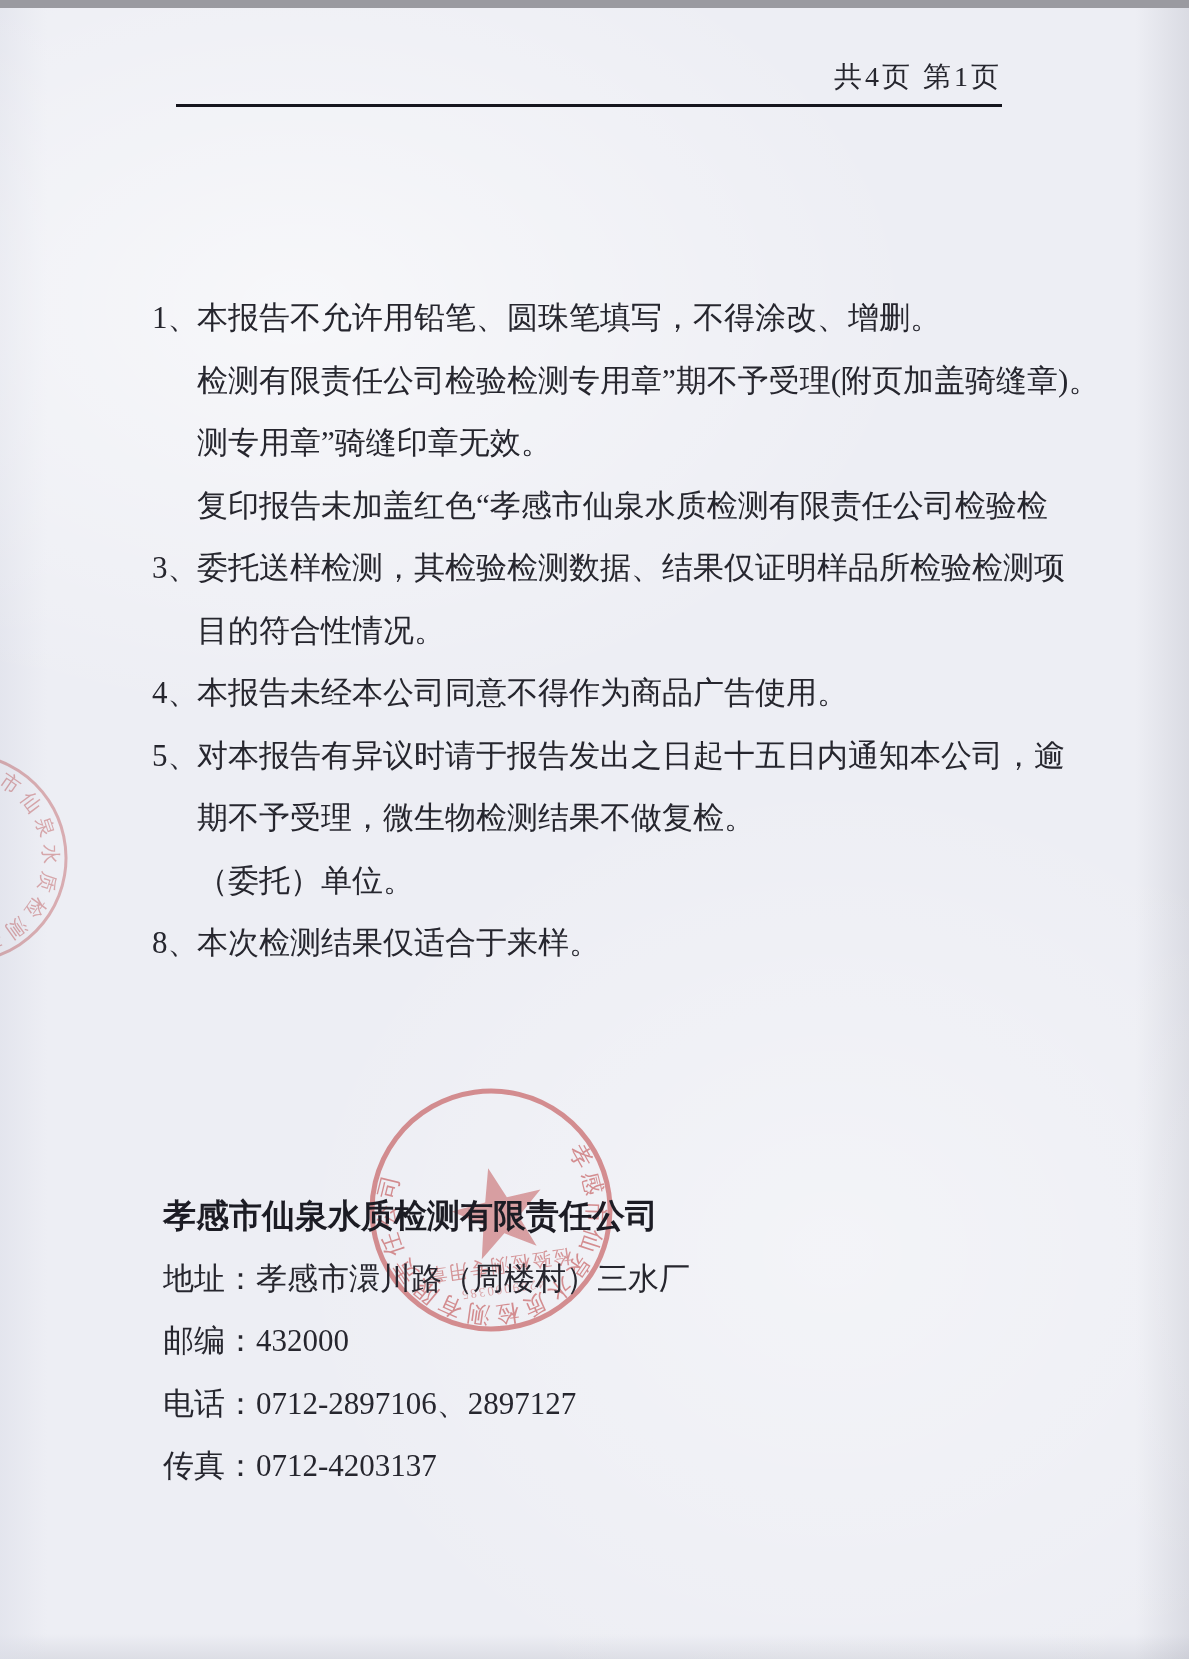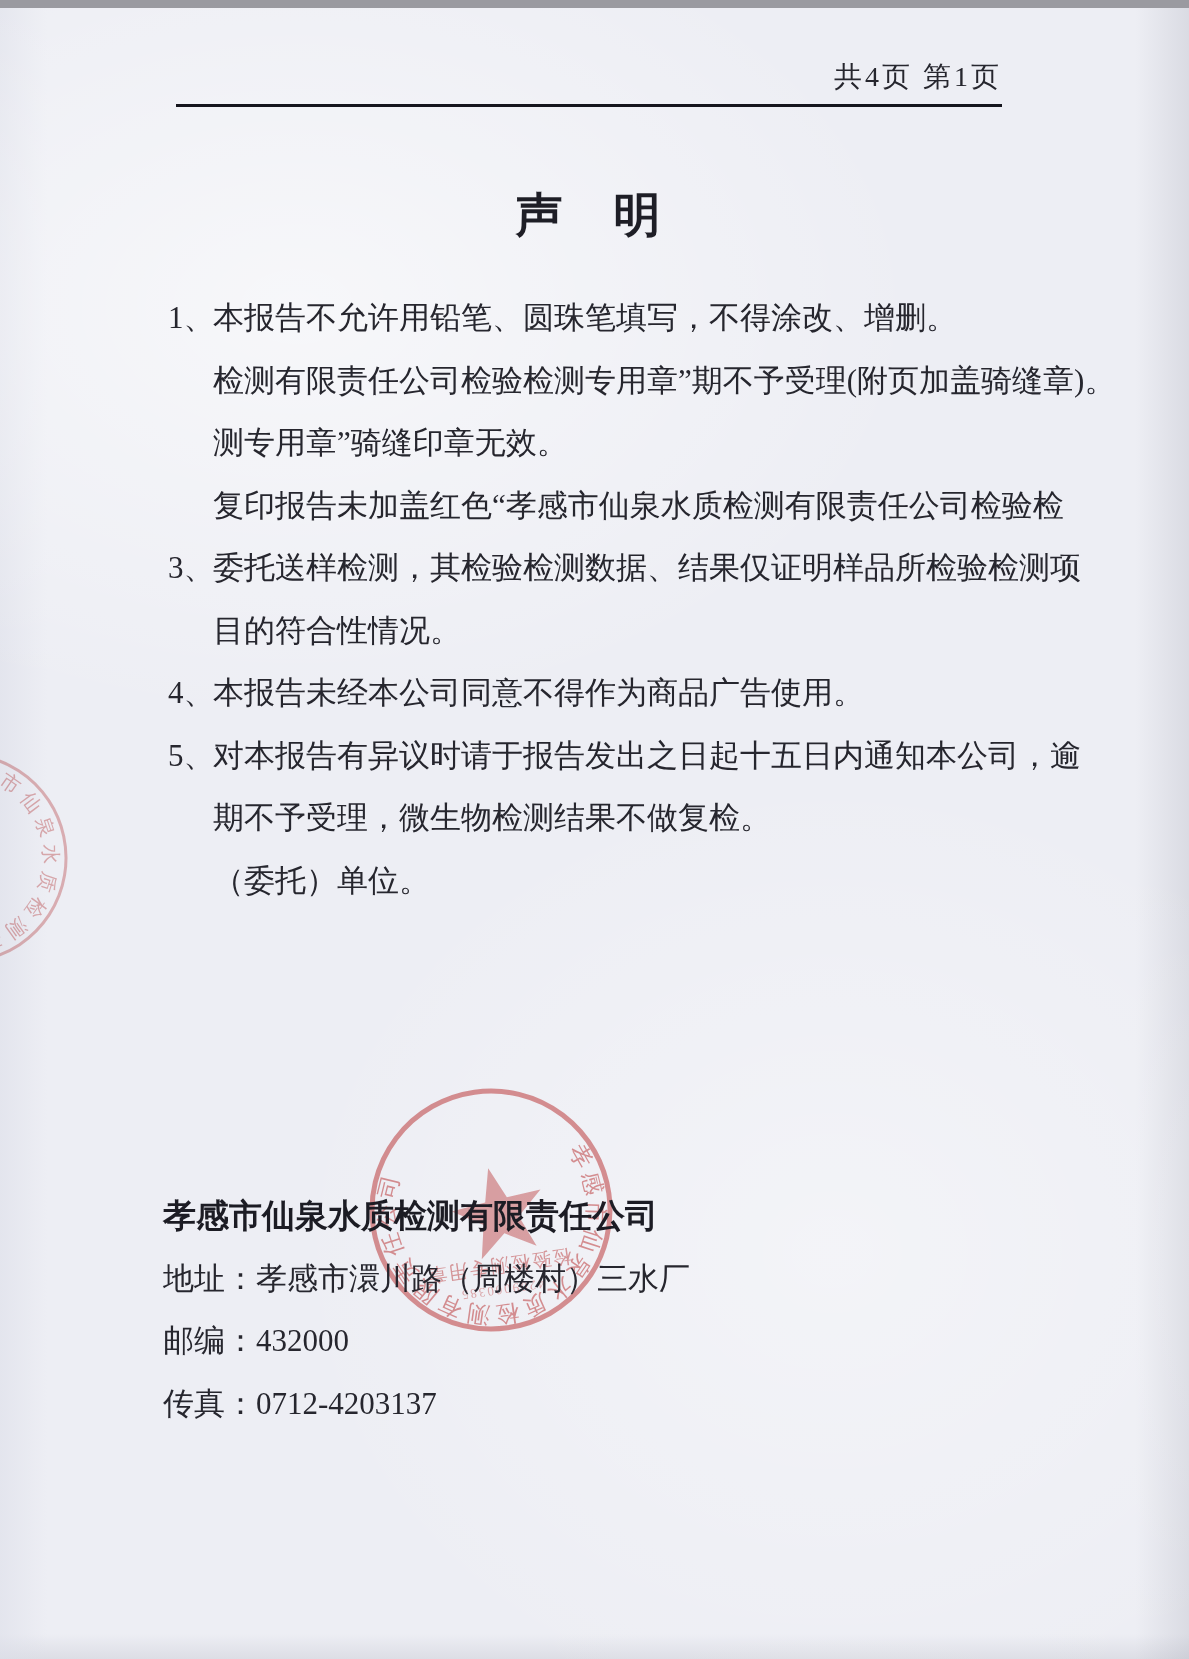--- a/index.html
+++ b/index.html
@@ -21,21 +21,21 @@
   }
   .header-rule{
     position:absolute;left:176px;top:96px;width:826px;height:3px;background:#15151d;
   }
   .title{
     position:absolute;left:176px;top:176px;width:826px;margin:0;
     text-align:center;font-size:47px;font-weight:700;letter-spacing:2px;
     font-family:"Liberation Sans", sans-serif;color:#1e1e26;
   }
   .items{
-    position:absolute;left:168px;top:279px;width:880px;
+    position:absolute;left:152px;top:279px;width:880px;
     font-size:31px;line-height:62.5px;z-index:2;
   }
   .items .line{white-space:nowrap;}
   .items .line.cont{padding-left:45px;}
   .items .num{display:inline-block;width:45px;}
   .company{
     position:absolute;left:163px;top:1177px;width:880px;
     font-size:31px;line-height:62.5px;z-index:2;
   }
   .co-name{
@@ -47,21 +47,20 @@
   .stamp-left{left:0px;top:736px;}
 </style>
 </head>
 <body>
 
 <div class="page">
 
   <div class="header-right">共4页 第1页</div>
   <div class="header-rule"></div>
 
-  <h1 class="title">声　明</h1>
 
   <svg class="stamp stamp-left" width="110" height="240" viewBox="0 0 110 240" style="overflow:visible">
     <g transform="rotate(-12 -38 114)">
       <circle cx="-38" cy="114" r="104" fill="none" stroke="rgba(198,72,72,0.38)" stroke-width="3"></circle>
       <defs>
         <path id="lpath" d="M -38,32 A 82,82 0 0 1 -38,196" fill="none"></path>
       </defs>
       <text font-size="20" letter-spacing="6" fill="rgba(198,72,72,0.42)" font-family="Liberation Serif, serif">
         <textPath href="#lpath" startOffset="2">孝感市仙泉水质检测有限责任公司</textPath>
       </text>
@@ -87,22 +86,24 @@
       <div class="line"><span class="num">1、</span>本报告不允许用铅笔、圆珠笔填写，不得涂改、增删。</div>
       <div class="line cont">检测有限责任公司检验检测专用章”期不予受理(附页加盖骑缝章)。</div>
       <div class="line cont">测专用章”骑缝印章无效。</div>
       <div class="line cont">复印报告未加盖红色“孝感市仙泉水质检测有限责任公司检验检</div>
       <div class="line"><span class="num">3、</span>委托送样检测，其检验检测数据、结果仅证明样品所检验检测项</div>
       <div class="line cont">目的符合性情况。</div>
       <div class="line"><span class="num">4、</span>本报告未经本公司同意不得作为商品广告使用。</div>
       <div class="line"><span class="num">5、</span>对本报告有异议时请于报告发出之日起十五日内通知本公司，逾</div>
       <div class="line cont">期不予受理，微生物检测结果不做复检。</div>
       <div class="line cont">（委托）单位。</div>
+      <div class="line"><span class="num">8、</span>本次检测结果仅适合于来样。</div>
     </div>
 
   <div class="company">
     <div class="co-name">孝感市仙泉水质检测有限责任公司</div>
     <div class="co-line">地址：孝感市澴川路（周楼村）三水厂</div>
     <div class="co-line">邮编：432000</div>
+    <div class="co-line">电话：0712-2897106、2897127</div>
     <div class="co-line">传真：0712-4203137</div>
   </div>
 
 </div>
 
 </body></html>

